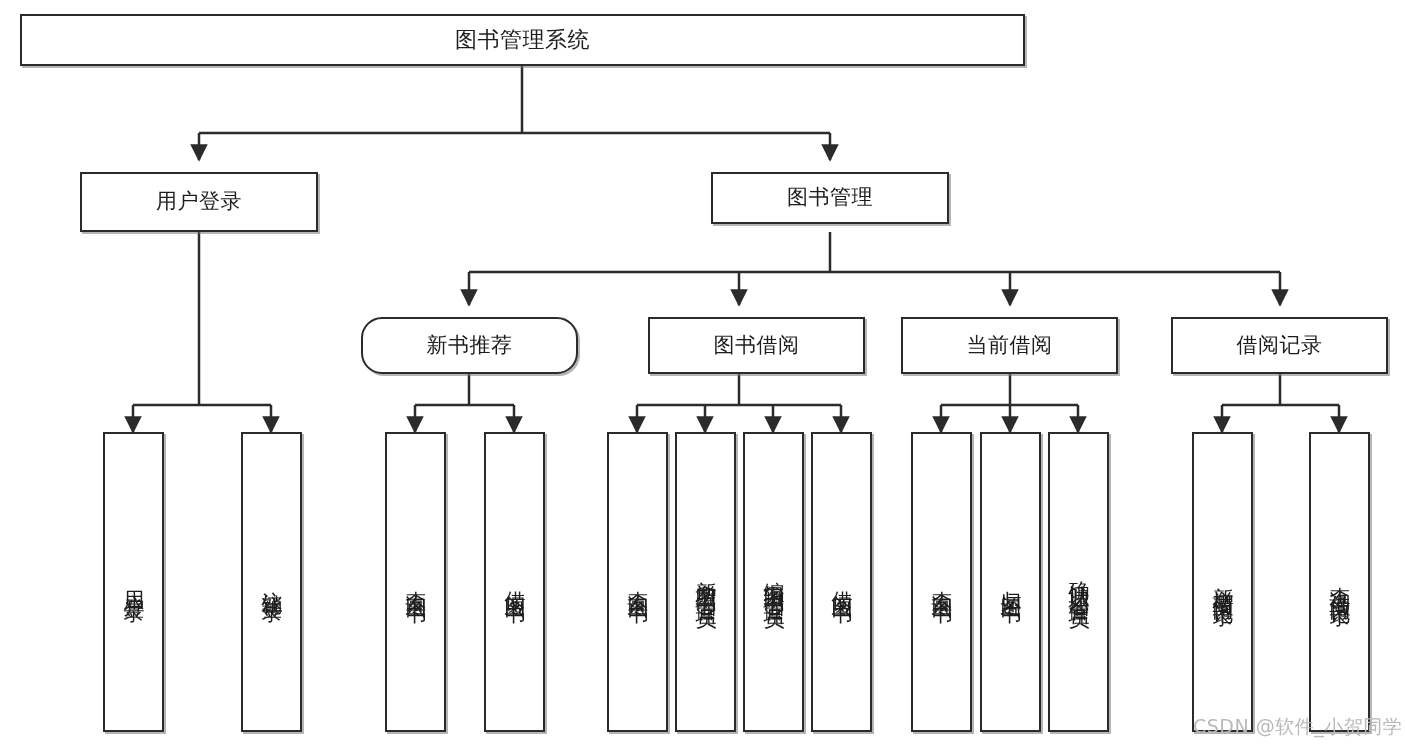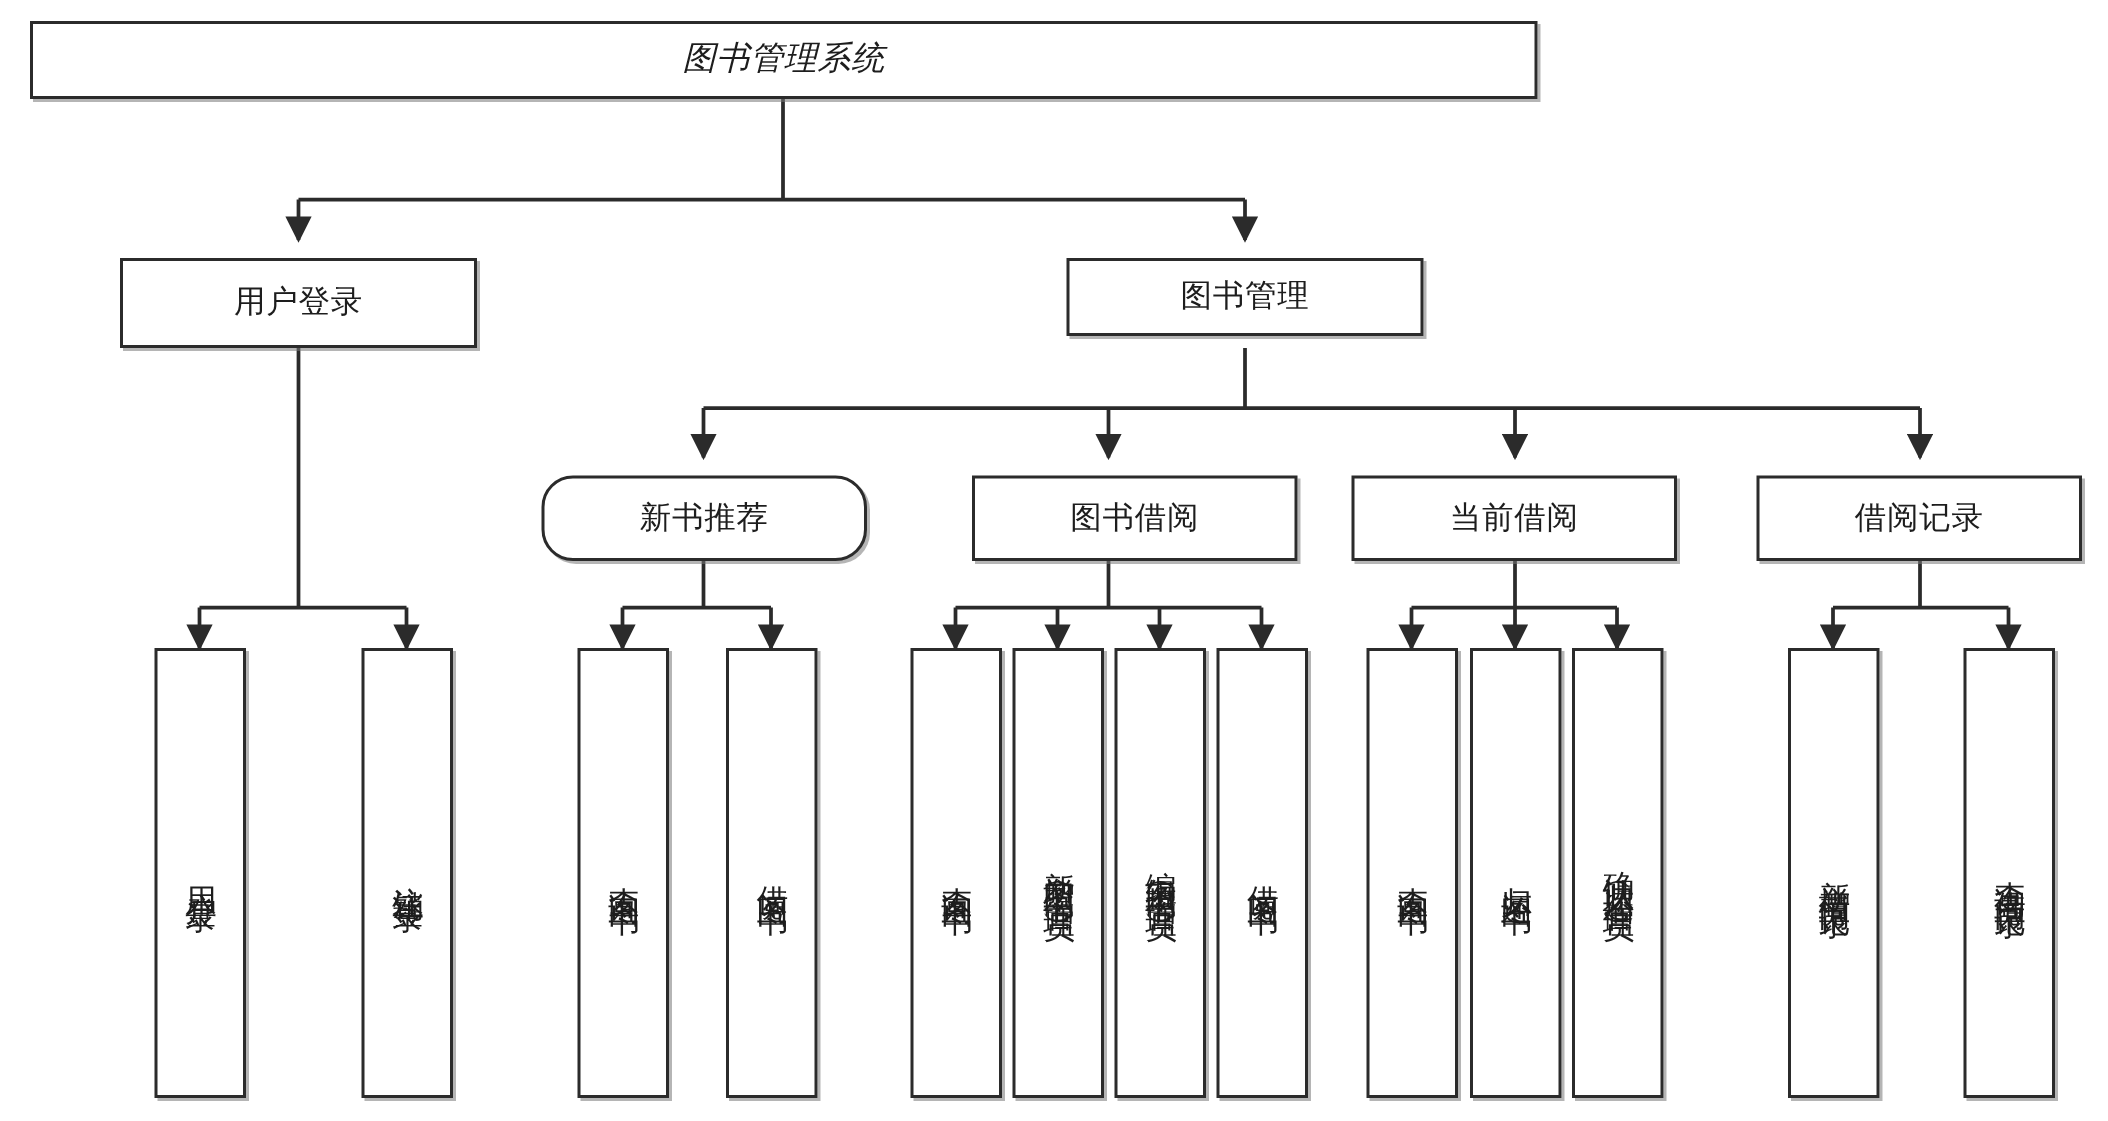--- a/index.html
+++ b/index.html
@@ -43,21 +43,20 @@
     letter-spacing: 0.5px;
     text-align: center;
     white-space: nowrap;
   }
   
   .node.horiz .label {
     font-size: 21px;
   }
   .node.root .label {
     font-size: 22px;
-    font-style: italic;
   }
   
   .node.vert {
     align-items: center;
     justify-content: center;
   }
   .node.vert .label {
     writing-mode: vertical-rl;
     text-orientation: upright;
     font-size: 21px;
@@ -202,14 +201,15 @@
   </div>
 
   <div class="node vert" style="left:1192px; top:432px; width:61px; height:300px;">
     <span class="label">新增借阅记录</span>
   </div>
 
   <div class="node vert" style="left:1309px; top:432px; width:61px; height:300px;">
     <span class="label">查询借阅记录</span>
   </div>
 
+  <div class="watermark" style="left:1193px; top:714px;">CSDN @软件_小贺同学</div>
 
 </div>
 
 </body></html>

